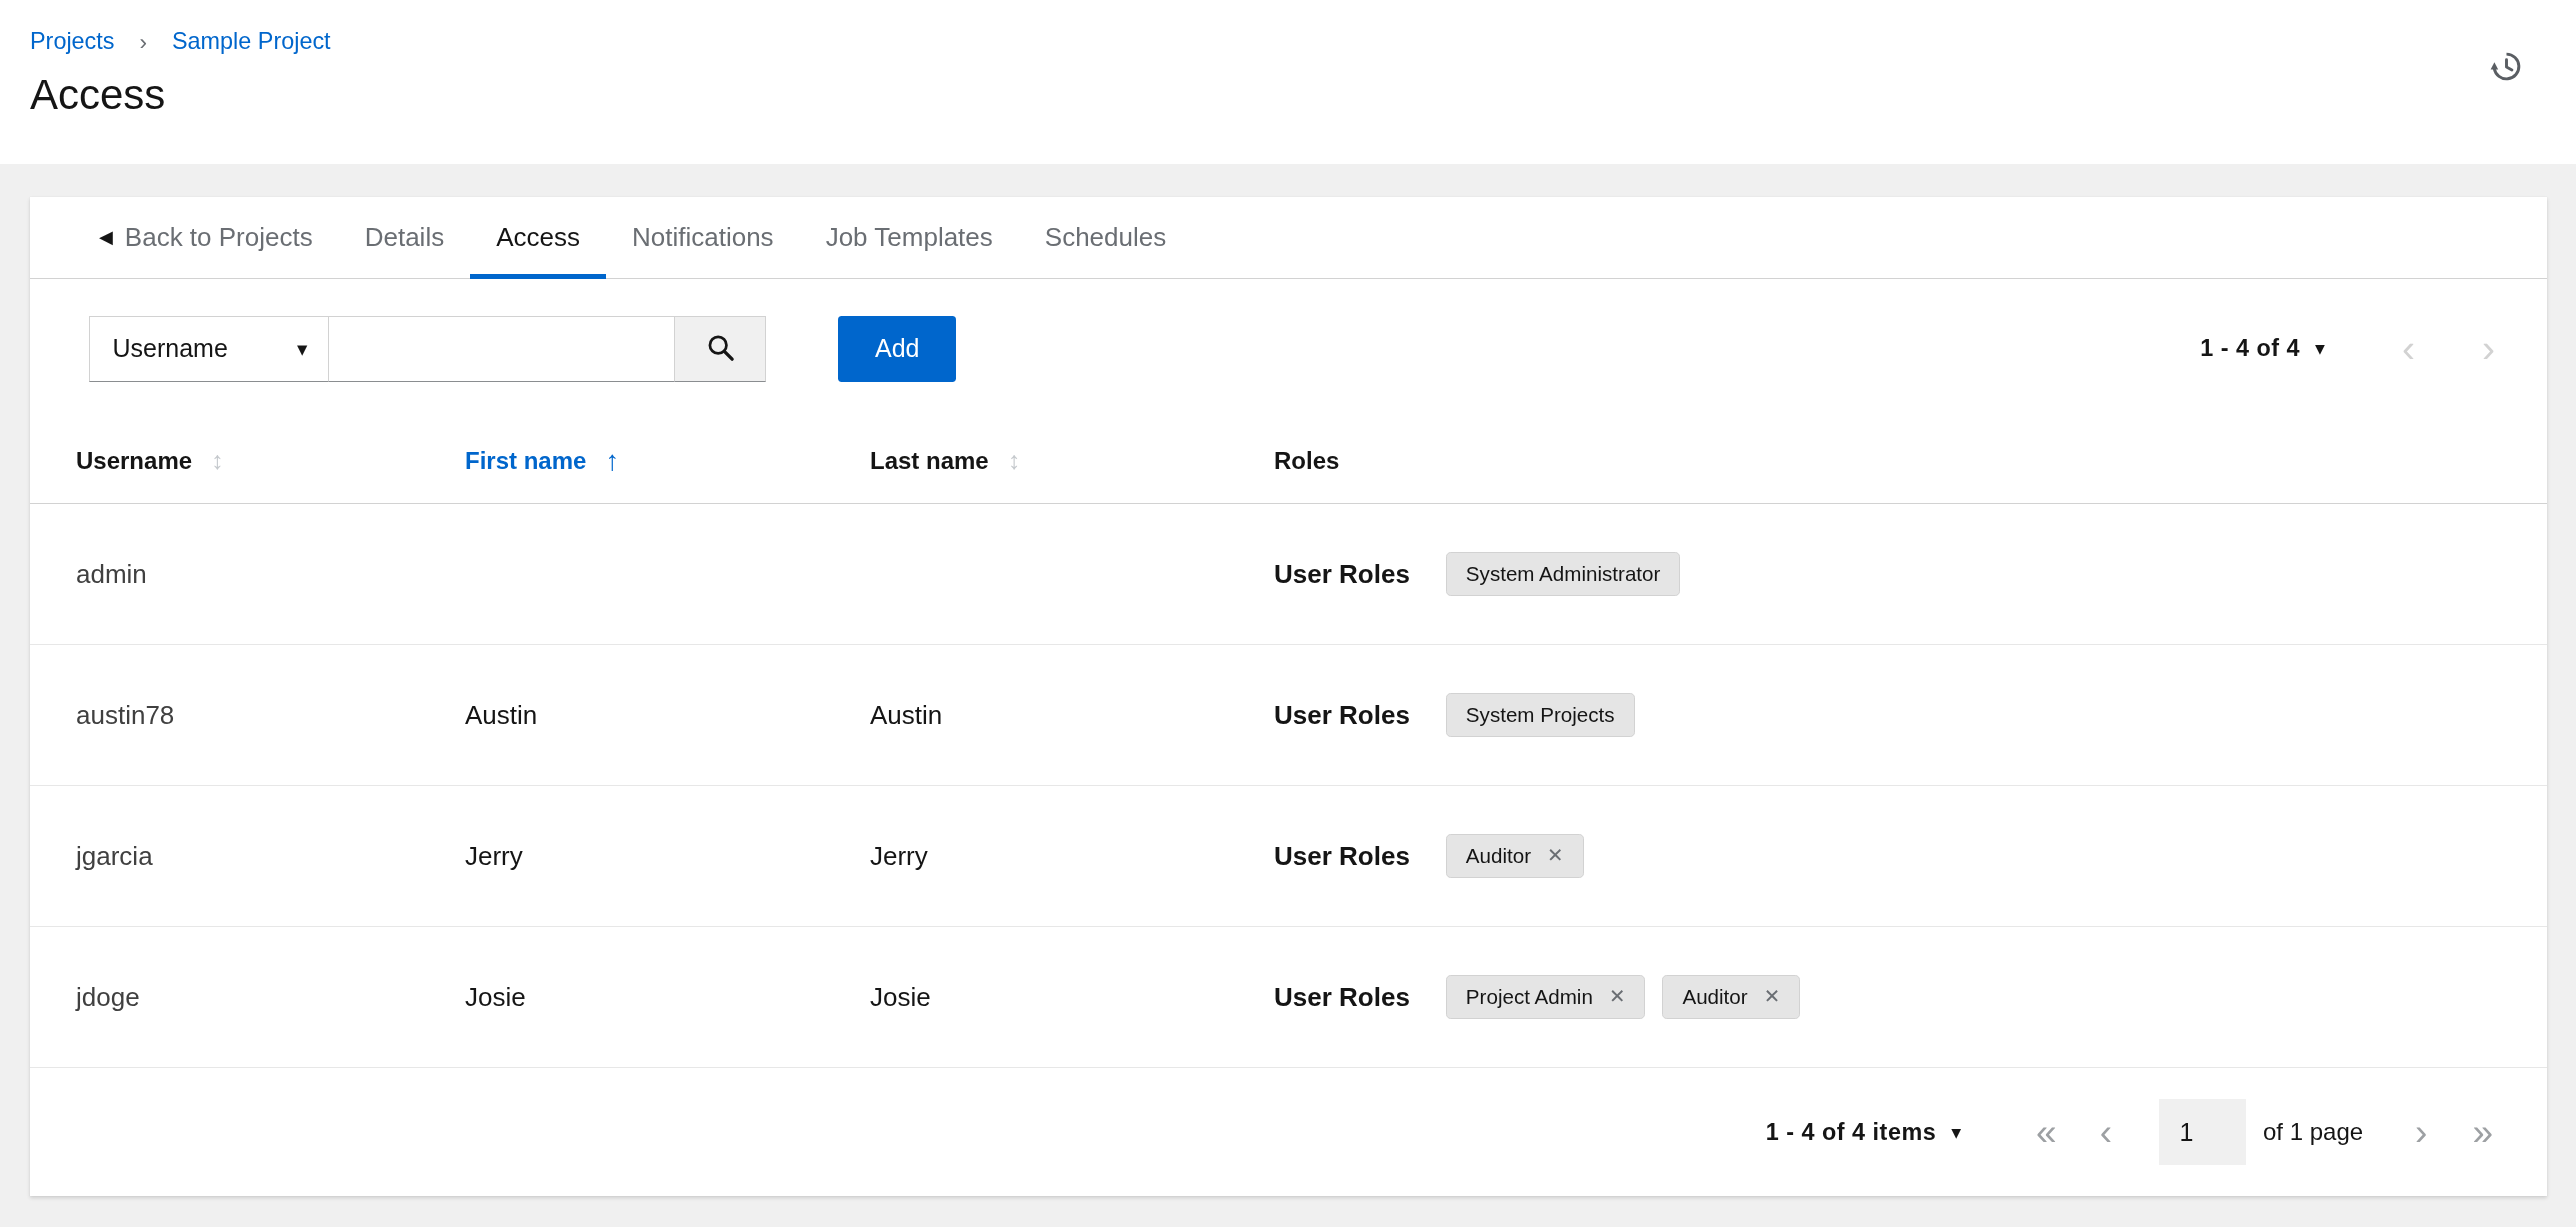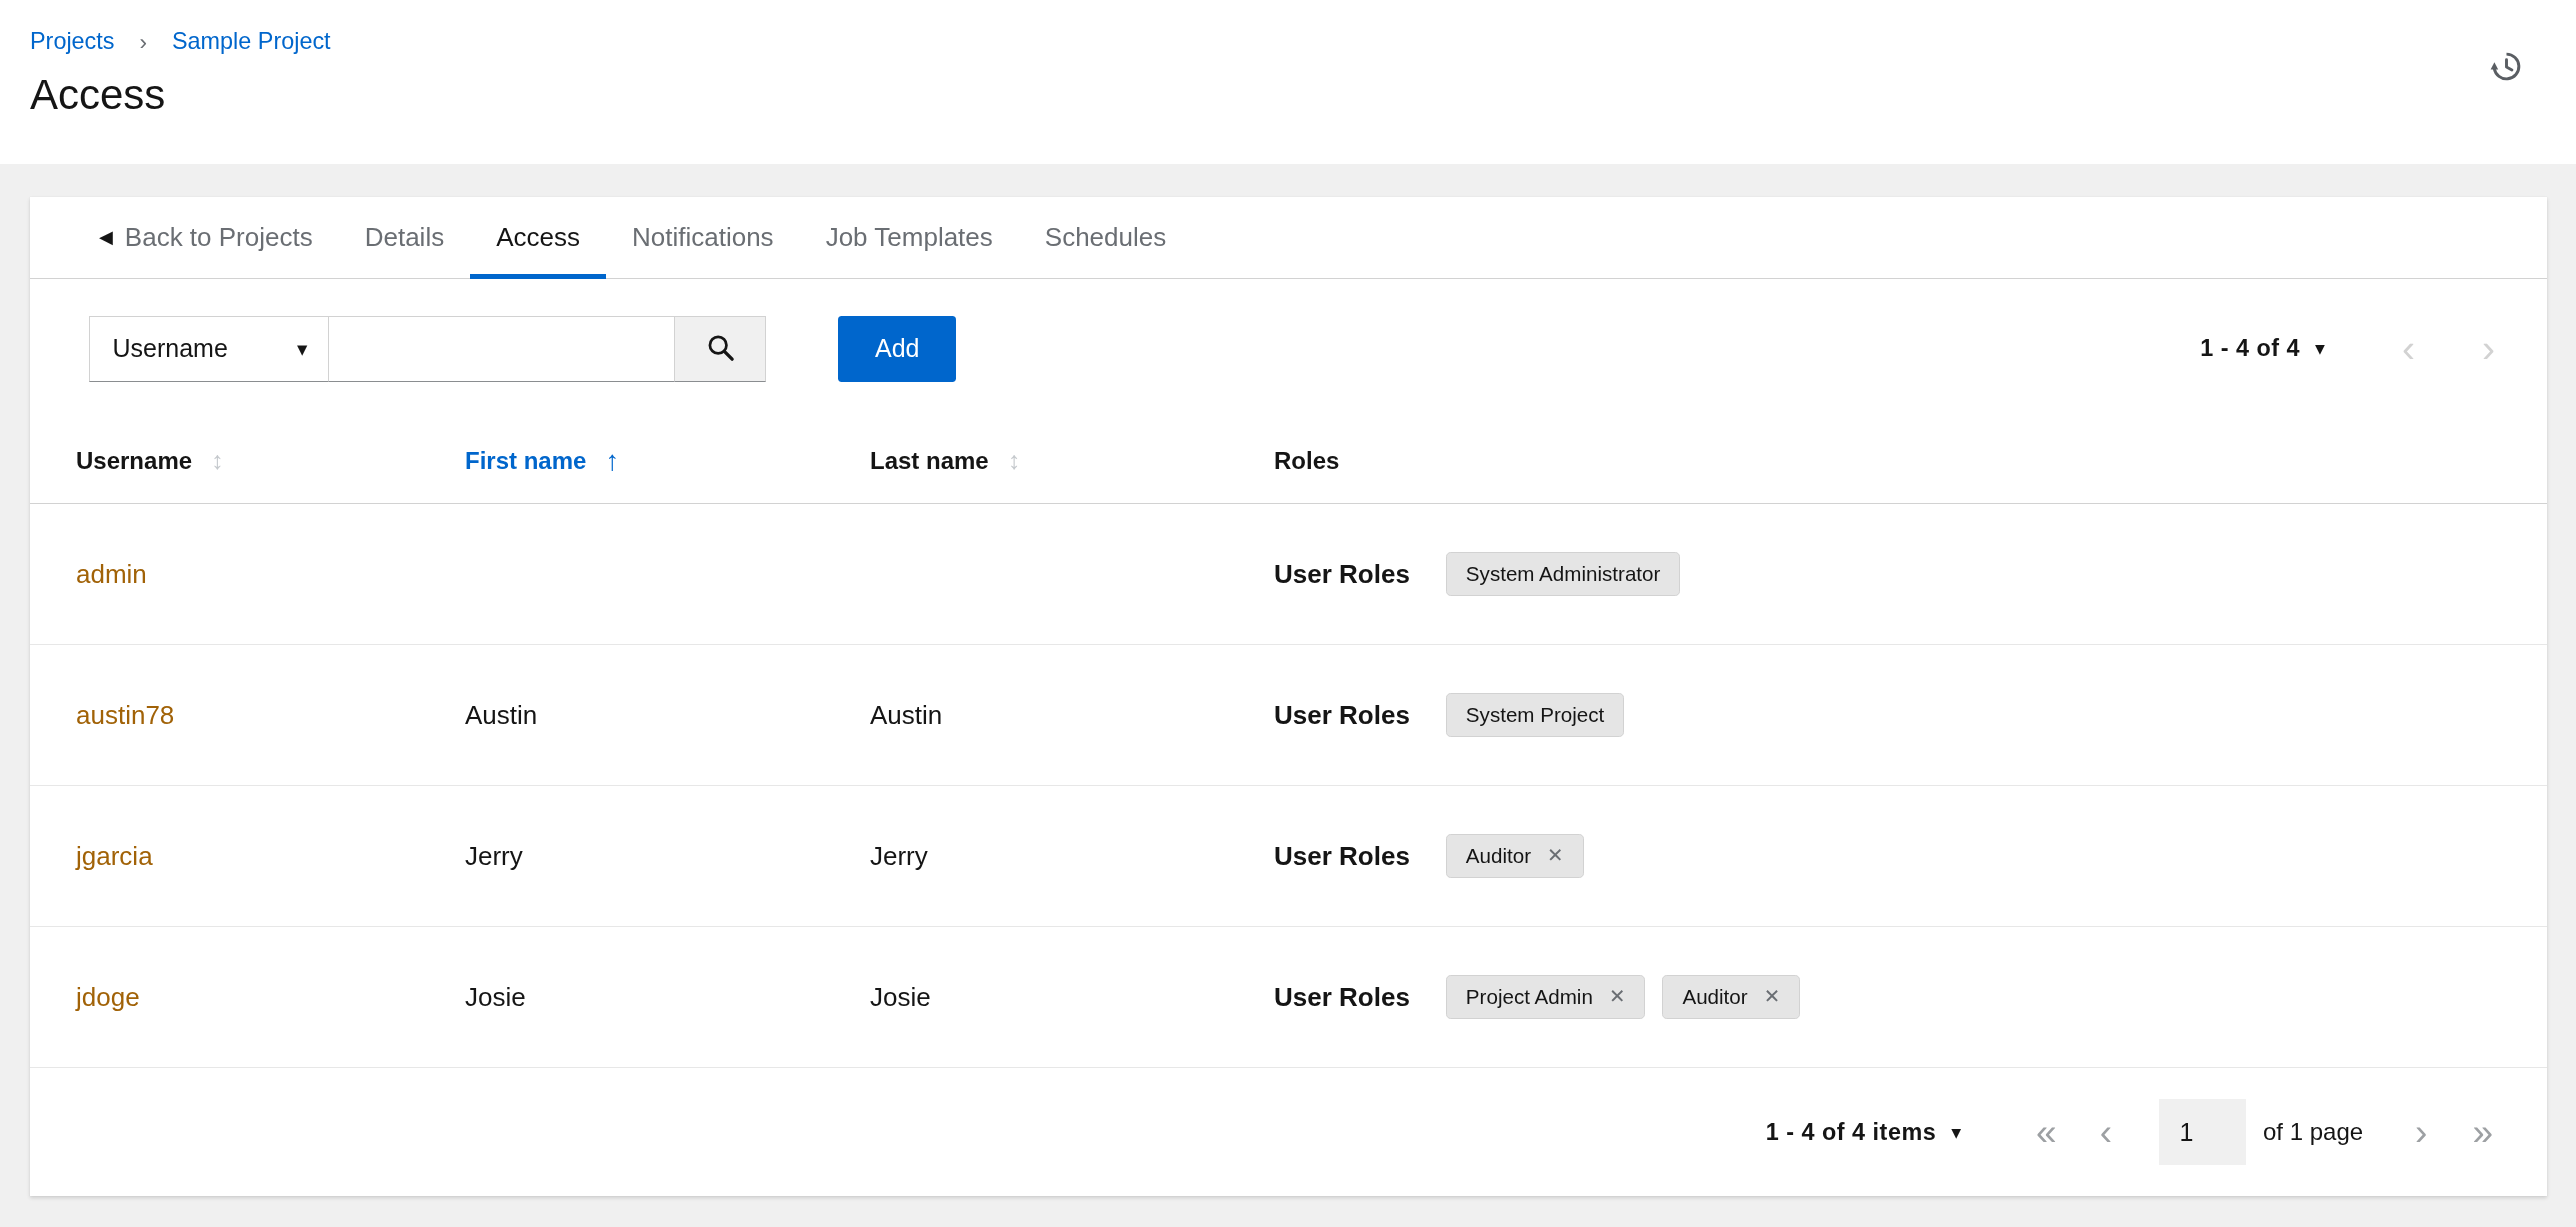--- a/index.html
+++ b/index.html
@@ -117,21 +117,21 @@
   }
   .th { display: flex; align-items: center; gap: 19px; }
   .sort-icon { font-size: 25px; color: #c5c9cd; font-weight: 400; }
   .th.sorted .th-label { color: #0066cc; }
   .th.sorted .sort-icon { color: #0066cc; font-weight: 700; font-size: 28px; }
   .row {
     height: 141px;
     border-bottom: 0.9px solid #e7e7e7;
     font-size: 26px;
   }
-  .user-link { color: #a16207; font-size: 26px; font-weight: 500; }
+  .user-link { color: #404040; font-size: 26px; font-weight: 500; }
   .roles-cell { display: flex; align-items: center; gap: 36px; }
   .roles-label { font-weight: 700; font-size: 26px; }
   .chips { display: flex; align-items: center; gap: 17px; }
   .chip {
     display: inline-flex; align-items: center; gap: 16px;
     border: 0.9px solid #d2d2d2; border-radius: 4.7px;
     background: #e5e5e5;
     padding: 9.4px 19px;
     font-size: 20.6px; color: #151515;
   }
@@ -272,21 +272,21 @@
     <div class="row grid-cols" data-interactable="false">
       <div data-interactable="false">
         <a href="#" class="user-link" data-interactable="true">austin78</a>
       </div>
       <div data-interactable="false">Austin</div>
       <div data-interactable="false">Austin</div>
       <div class="roles-cell" data-interactable="false">
         <span class="roles-label" data-interactable="false">User Roles</span>
         <span class="chips" data-interactable="false">
           <span class="chip" data-interactable="false">
-            <span data-interactable="false">System Project</span>
+            <span data-interactable="false">System Projects</span>
           </span>
         </span>
       </div>
     </div>
 
     <div class="row grid-cols" data-interactable="false">
       <div data-interactable="false">
         <a href="#" class="user-link" data-interactable="true">jgarcia</a>
       </div>
       <div data-interactable="false">Jerry</div>

